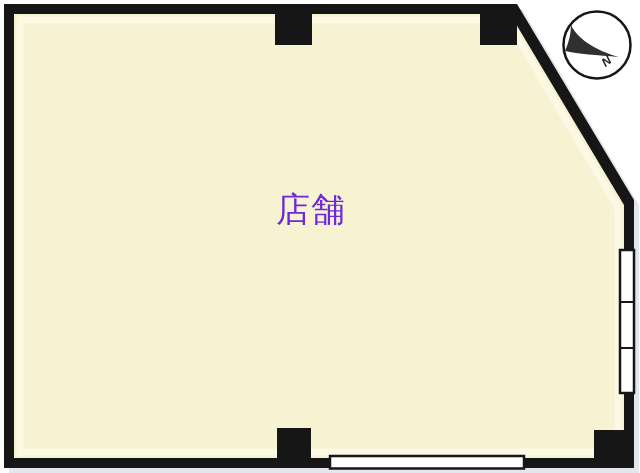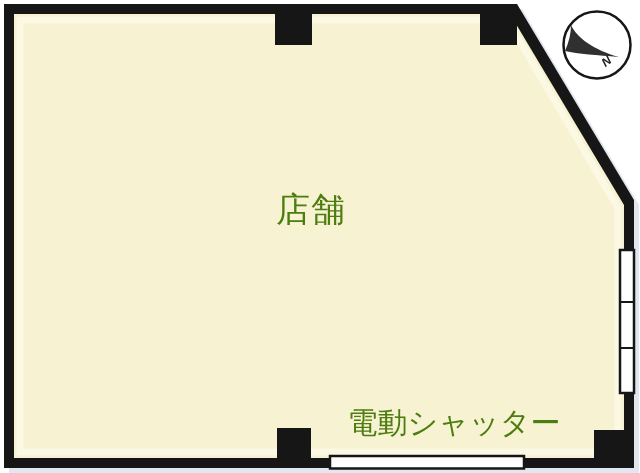--- a/index.html
+++ b/index.html
@@ -7,21 +7,21 @@
     position:relative;
     width:640px;height:473px;
     background:#ffffff;
     font-family:"Liberation Sans","DejaVu Sans",sans-serif;
     overflow:hidden;
   }
   .stage svg{position:absolute;left:0;top:0;}
   .label{
     position:absolute;
     transform:translateX(-50%);
-    color:#4d7c0f;
+    color:#6d28d9;
     white-space:nowrap;
     line-height:1;
     text-align:left;
   }
   .room-name{left:311px;top:192px;font-size:34px;letter-spacing:1px;}
   .room-area{left:312px;top:229px;font-size:40px;}
   .shutter-label{left:454px;top:408px;font-size:30px;letter-spacing:0px;}
 </style>
 </head>
 <body>
@@ -52,15 +52,14 @@
     <rect x="330" y="456" width="194" height="12.5" stroke="#161616" stroke-width="2.5" fill="#ffffff"></rect>
 
     <g>
       <circle cx="597" cy="45" r="33.5" fill="#ffffff" stroke="#161616" stroke-width="2.5"></circle>
       <path d="M 571 25 C 577 38, 594 50, 619 57 C 597 55, 578 54, 565 51 C 569 42, 571 33, 571 25 Z" fill="#303030"></path>
       <text x="603" y="68" font-size="12" font-weight="bold" font-style="italic" fill="#1f1f1f" transform="rotate(-38 603 64)">N</text>
     </g>
   </svg>
 
   <div class="label room-name">店舗</div>
-  <div class="label shutter-label">電動シャッター</div>
 
 </div>
 
 </body></html>

